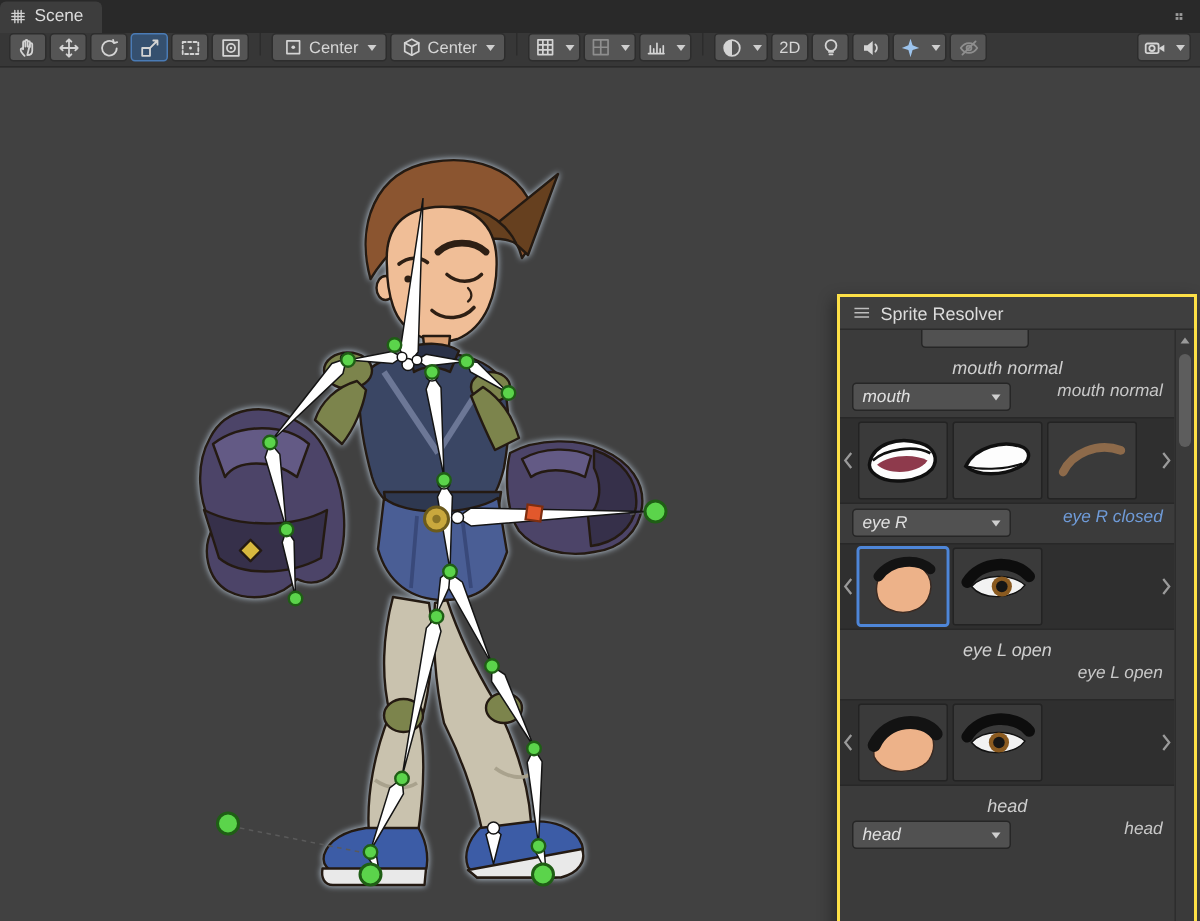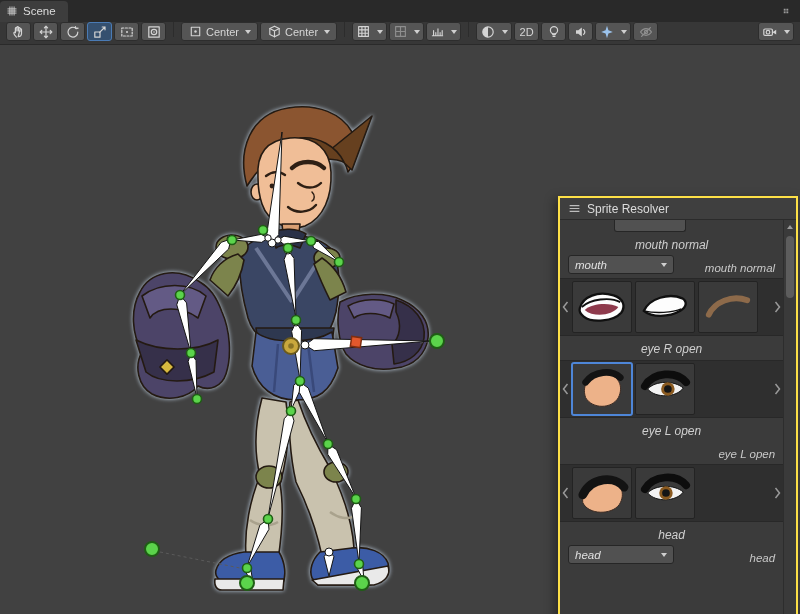--- a/index.html
+++ b/index.html
@@ -28,21 +28,21 @@
   .joint{fill:#5BD44B;stroke:#1F5E15;stroke-width:1.6;}
   .joint-big{fill:#5BD44B;stroke:#1F5E15;stroke-width:2;}
   
   .panel{position:absolute;left:558px;top:196px;width:240px;height:516px;background:#3b3b3b;border:2px solid #fde047;box-sizing:border-box;box-shadow:-3px 3px 10px rgba(0,0,0,.4);display:flex;flex-direction:column;}
   .panel-title{height:21px;flex:0 0 21px;display:flex;align-items:center;gap:6px;padding:0 8px;background:#3f3f3f;border-bottom:1px solid #2b2b2b;color:#dcdcdc;font-size:12px;}
   .panel-body{position:relative;flex:1;display:flex;}
   .panel-main{position:relative;width:226px;overflow:hidden;font-style:italic;}
   .panel-scroll{position:absolute;top:0;left:0;right:0;bottom:24px;overflow:hidden;}
   .partial-drop{margin:0 0 0 54px;width:70px;height:11px;background:#515151;border:1px solid #262626;border-top:none;border-radius:0 0 3px 3px;}
   .sec-header{margin-top:6px;height:14px;line-height:14px;text-align:center;color:#cfcfcf;font-size:12px;}
-  .sec-row{margin-top:3px;height:19px;display:flex;align-items:flex-end;padding:0 8px;}
+  .sec-row{margin-top:3px;height:19px;display:flex;align-items:flex-start;padding:0 8px;}
   .dropdown{width:92px;height:17px;background:#515151;border:1px solid #262626;border-radius:3px;display:flex;align-items:center;padding:0 6px;font-size:11.5px;color:#e0e0e0;}
   .dropdown .caret{margin-left:auto;}
   .sec-value{margin-left:auto;font-size:11.5px;color:#c8c8c8;}
   .sec-value.link{color:#6F9BD8;}
   .strip{position:relative;margin-top:4px;height:58px;background:#2f2f2f;border-top:1px solid #282828;border-bottom:1px solid #282828;display:flex;align-items:center;gap:3px;padding:0 12px;box-sizing:border-box;}
   .thumb{width:58px;height:50px;background:#3a3a3a;border:1px solid #232323;border-radius:2px;overflow:hidden;flex:0 0 auto;}
   .thumb.selected{outline:2px solid #4E86D8;outline-offset:-1px;}
   .chev{position:absolute;top:50%;transform:translateY(-50%);}
   .chev.l{left:2px;} .chev.r{right:2px;}
   
@@ -380,21 +380,27 @@
             <div class="thumb">
               <svg width="58" height="50" viewBox="0 0 60 52">
                   <path d="M10 34 C16 21 34 13 50 19" fill="none" stroke="#8D6A4A" stroke-width="6" stroke-linecap="round"></path>
                 </svg>
             </div>
             <svg class="chev r" width="7" height="12" viewBox="0 0 7 12">
                 <path d="M1.5 1 5.5 6l-4 5" stroke="#9a9a9a" fill="none" stroke-width="1.5"></path>
               </svg>
           </div>
 
-          <div class="sec-header">eye R open</div>
+          <div class="sec-row">
+            <div class="dropdown">
+              <span>eye R</span>
+              <span class="caret"></span>
+            </div>
+            <span class="sec-value link">eye R closed</span>
+          </div>
           <div class="strip">
             <svg class="chev l" width="7" height="12" viewBox="0 0 7 12">
                 <path d="M5.5 1 1.5 6l4 5" stroke="#9a9a9a" fill="none" stroke-width="1.5"></path>
               </svg>
             <div class="thumb selected">
               <svg width="58" height="50" viewBox="0 0 60 52">
                   <path d="M13 35 C8 21 18 9 33 10 C47 11 53 23 47 35 C40 47 20 47 13 35Z" fill="#EDB289" stroke="#3a2a22"></path>
                   <path d="M13 19 C22 7 40 6 49 14" fill="none" stroke="#131313" stroke-width="7" stroke-linecap="round"></path>
                 </svg>
             </div>

